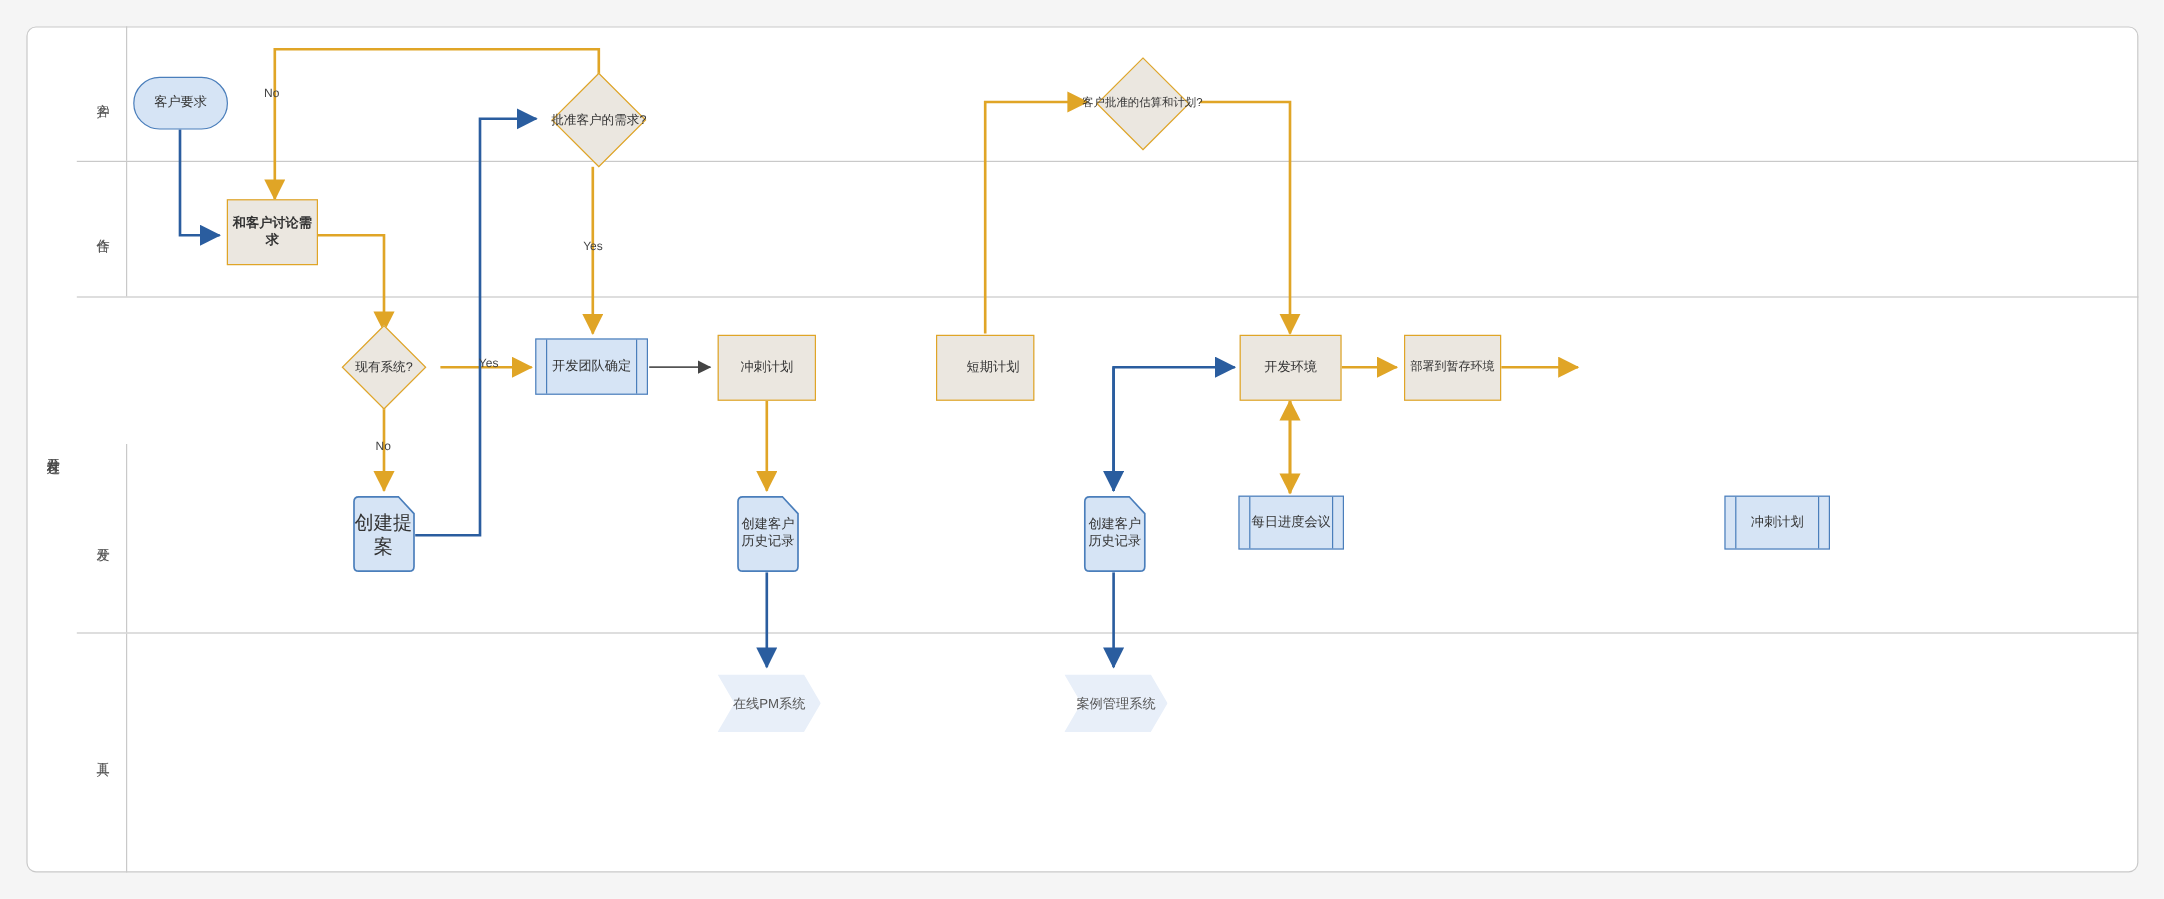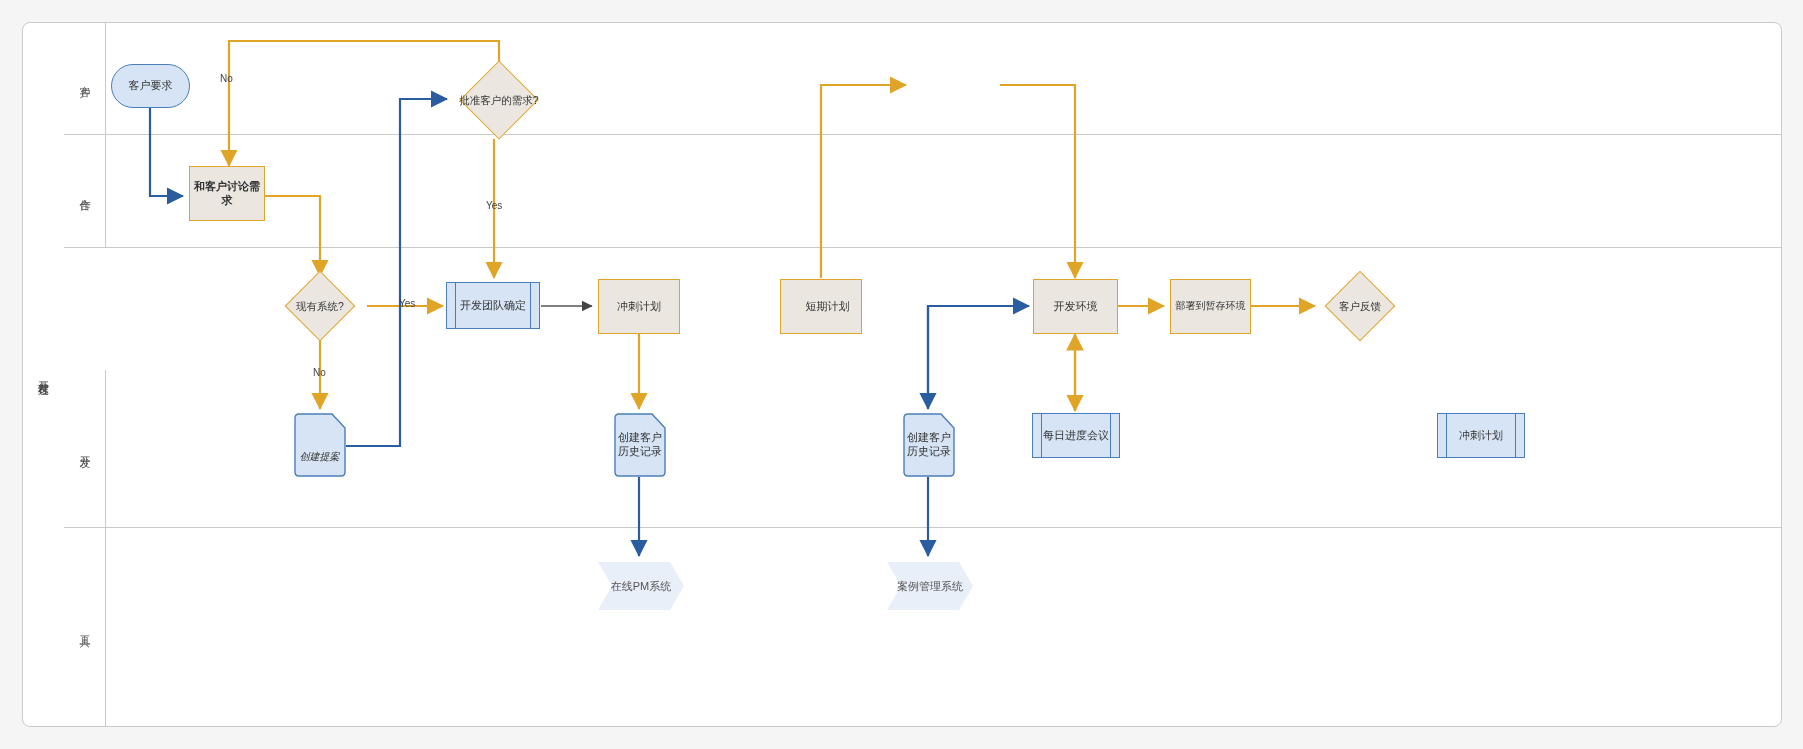--- a/index.html
+++ b/index.html
@@ -190,54 +190,54 @@
   </div>
 
   <div class="node n-proc" style="left:598px;top:279px;width:82px;height:55px;">
     <span>冲刺计划</span>
   </div>
 
   <div class="n-doc" style="left:292px;top:412px;width:55px;height:66px;">
     <svg width="55" height="66" viewBox="0 0 55 66">
       <path d="M3,6 Q3,2 7,2 L40,2 L53,16 L53,60 Q53,64 49,64 L7,64 Q3,64 3,60 Z" fill="#d6e4f5" stroke="#4a7ebb" stroke-width="1.4"></path>
     </svg>
-    <div style="position:absolute;left:0;top:12px;width:55px;height:66px;display:flex;align-items:center;justify-content:center;font-size:10px;color:#333;text-align:center;line-height:1.25;font-style:italic;">创建提案</div>
+    <div style="position:absolute;left:0;top:2px;width:55px;height:66px;display:flex;align-items:center;justify-content:center;font-size:16px;color:#333;text-align:center;line-height:1.25;">创建提案</div>
   </div>
 
   <div class="n-doc" style="left:612px;top:412px;width:55px;height:66px;">
     <svg width="55" height="66" viewBox="0 0 55 66">
       <path d="M3,6 Q3,2 7,2 L40,2 L53,16 L53,60 Q53,64 49,64 L7,64 Q3,64 3,60 Z" fill="#d6e4f5" stroke="#4a7ebb" stroke-width="1.4"></path>
     </svg>
     <div style="position:absolute;left:2px;top:0;width:52px;height:66px;display:flex;align-items:center;justify-content:center;font-size:11px;color:#333;text-align:center;line-height:1.25;">创建客户历史记录</div>
   </div>
 
   <div class="n-chev" style="left:598px;top:562px;width:86px;height:48px;">
     <svg width="86" height="48" viewBox="0 0 86 48">
       <path d="M0,0 L72,0 L86,24 L72,48 L0,48 L14,24 Z" fill="#e8eff9" stroke="none"></path>
     </svg>
     <div style="position:absolute;left:0;top:0;width:86px;height:48px;display:flex;align-items:center;justify-content:center;font-size:11px;color:#555;text-align:center;">在线PM系统</div>
   </div>
 
   <div class="node n-proc" style="left:780px;top:279px;width:82px;height:55px;padding-left:13px;">
     <span>短期计划</span>
   </div>
 
+  <div class="dec-wrap" style="left:898px;top:48px;width:108px;height:76px;">
+    <div class="n-dec" style="width:53px;height:53px;"></div>
+    <div class="dec-txt" style="font-size:9.5px;">客户批准的估算和计划?</div>
+  </div>
 
   <div class="node n-proc" style="left:1033px;top:279px;width:85px;height:55px;">
     <span>开发环境</span>
   </div>
 
   <div class="node n-proc" style="left:1170px;top:279px;width:81px;height:55px;">
     <span style="font-size:10px;">部署到暂存环境</span>
   </div>
 
-  <div class="dec-wrap" style="left:1310px;top:272px;width:100px;height:68px;">
-    <div class="n-dec" style="width:48px;height:48px;"></div>
-    <div class="dec-txt">客户反馈</div>
-  </div>
 
   <div class="n-doc" style="left:901px;top:412px;width:55px;height:66px;">
     <svg width="55" height="66" viewBox="0 0 55 66">
       <path d="M3,6 Q3,2 7,2 L40,2 L53,16 L53,60 Q53,64 49,64 L7,64 Q3,64 3,60 Z" fill="#d6e4f5" stroke="#4a7ebb" stroke-width="1.4"></path>
     </svg>
     <div style="position:absolute;left:2px;top:0;width:52px;height:66px;display:flex;align-items:center;justify-content:center;font-size:11px;color:#333;text-align:center;line-height:1.25;">创建客户历史记录</div>
   </div>
 
   <div class="n-chev" style="left:887px;top:562px;width:86px;height:48px;">
     <svg width="86" height="48" viewBox="0 0 86 48">

